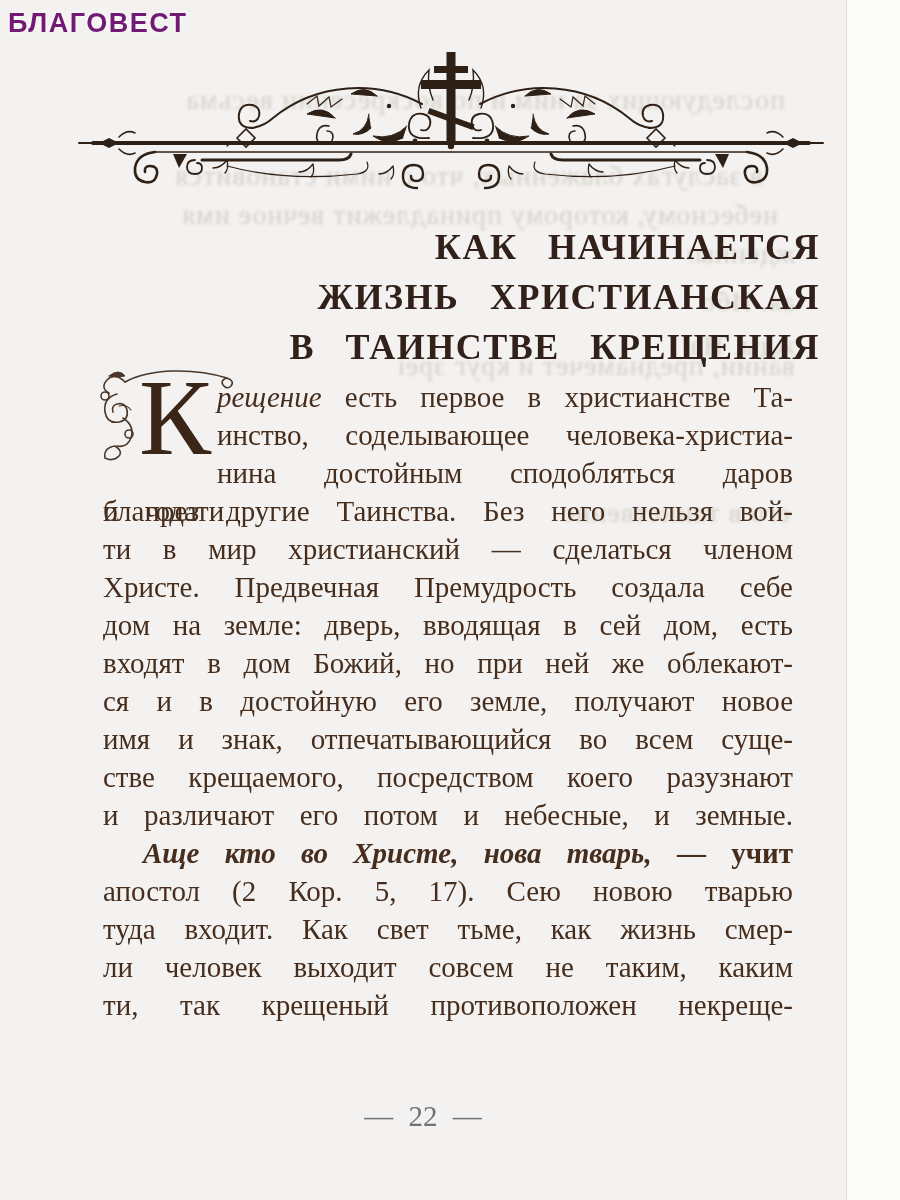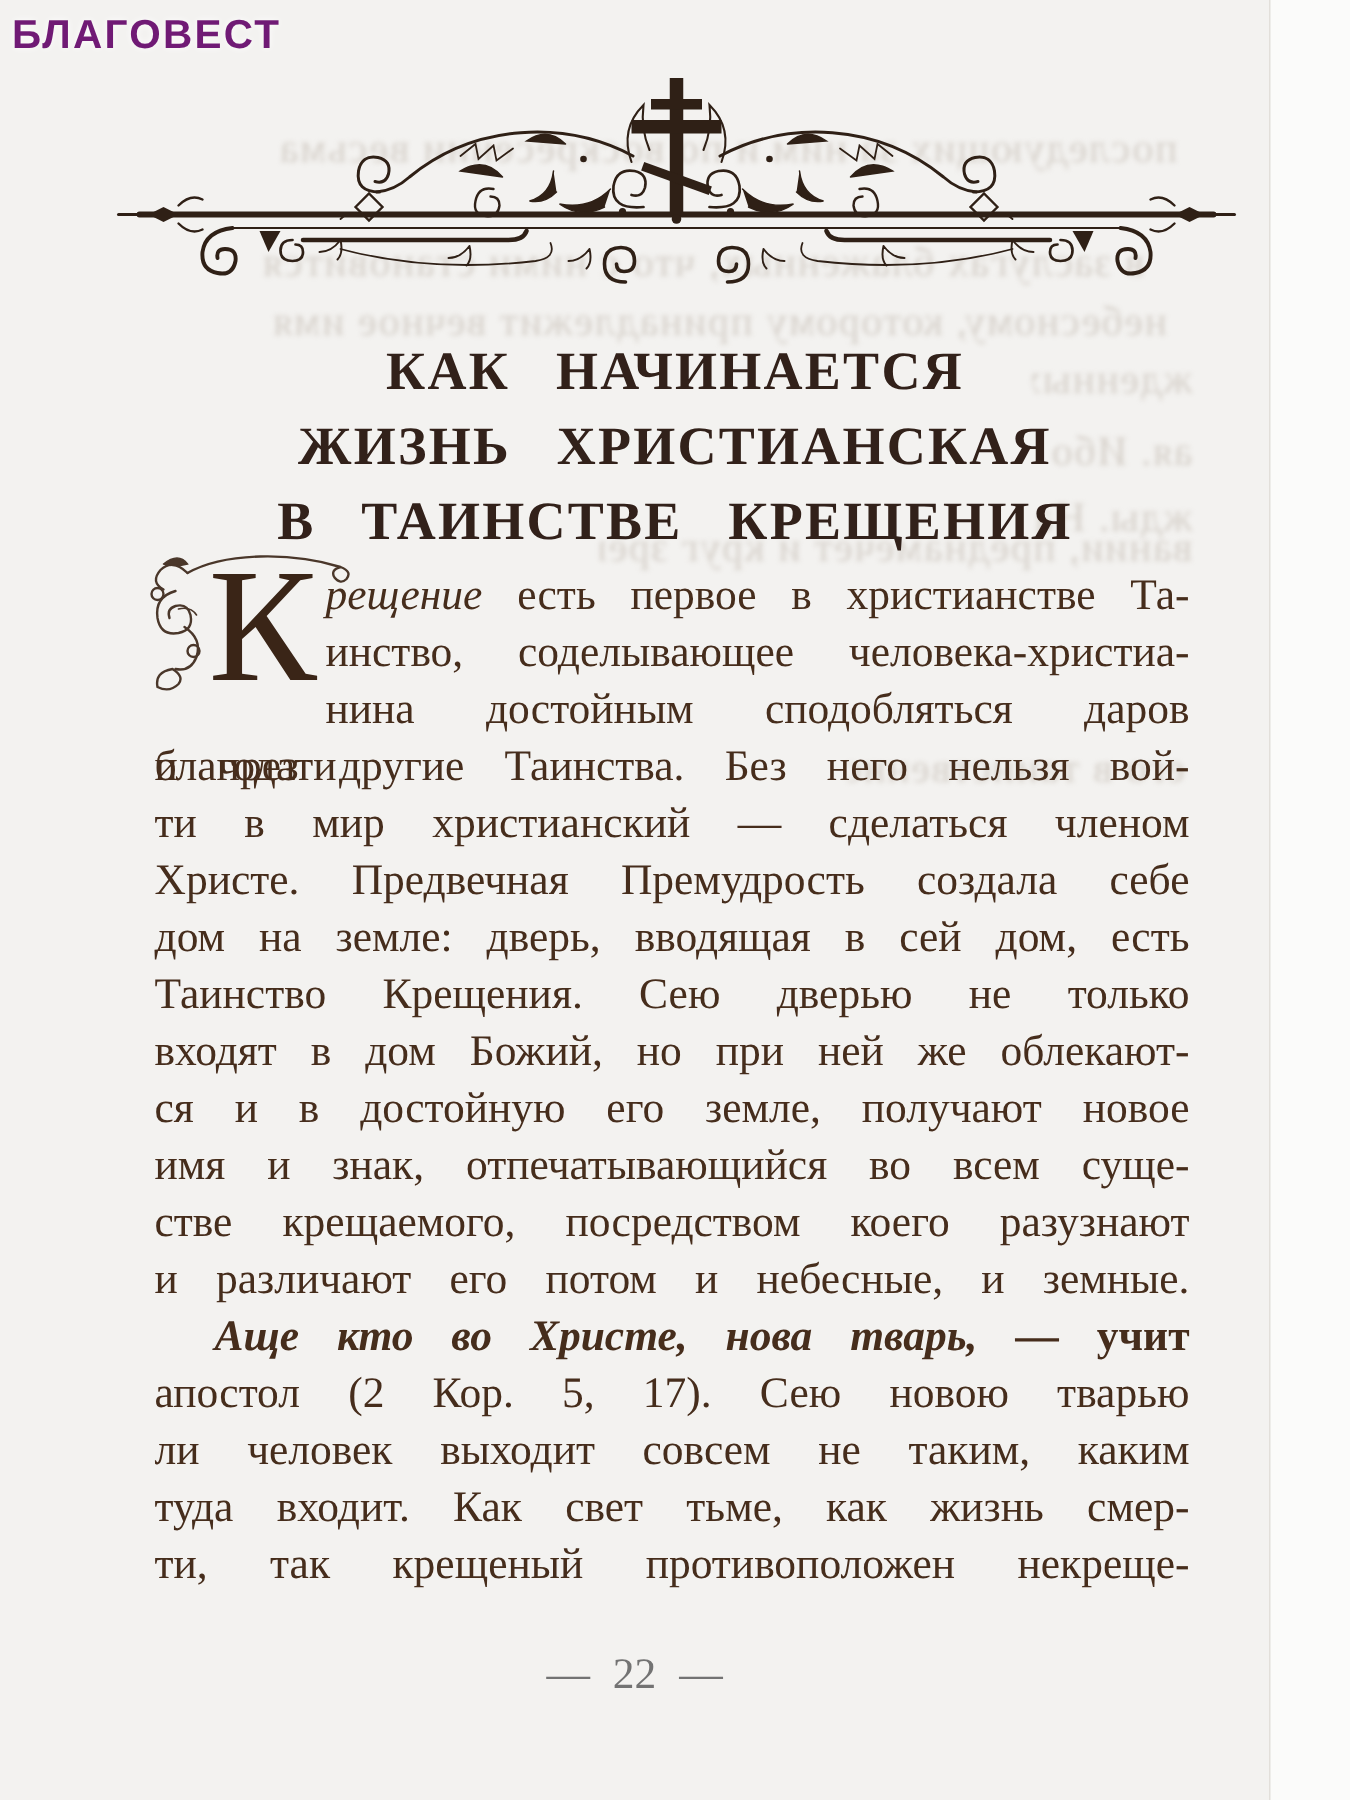--- a/index.html
+++ b/index.html
@@ -24,21 +24,21 @@
   .ghost{
     position:absolute;height:34px;overflow:hidden;white-space:nowrap;
     transform:scaleX(-1);filter:blur(1.7px);opacity:.5;
     color:#b9afa4;font-size:28px;letter-spacing:1px;
   }
   
   .ornament{position:absolute;top:42px;left:77px;width:748px;height:152px;}
   
   .title{
     position:absolute;top:222px;left:80px;width:740px;
-    text-align:center;color:#32211a;
+    text-align:right;color:#32211a;
     font-weight:bold;font-size:36px;line-height:50px;
     letter-spacing:1.5px;word-spacing:20px;
   }
   
   .body-text{
     position:absolute;top:378px;left:103px;width:690px;
     color:#462d1c;font-size:29px;
   }
   .line{
     line-height:38px;height:38px;overflow:visible;
@@ -161,29 +161,28 @@
       </svg>
       <span class="dropcap">К</span>
     </div>
   <div class="line"><em>рещение</em><span> есть первое в христианстве Та-</span></div>
       <div class="line"><span>инство, соделывающее человека-христиа-</span></div>
       <div class="line"><span>нина достойным сподобляться даров благодати</span></div>
       <div class="line"><span>и чрез другие Таинства. Без него нельзя вой-</span></div>
       <div class="line"><span>ти в мир христианский — сделаться членом</span></div>
       <div class="line"><span>Христе. Предвечная Премудрость создала себе</span></div>
       <div class="line"><span>дом на земле: дверь, вводящая в сей дом, есть</span></div>
-      <div class="line"><span>Таинство Крещения. Сею дверью не только</span></div>
       <div class="line"><span>входят в дом Божий, но при ней же облекают-</span></div>
       <div class="line"><span>ся и в достойную его земле, получают новое</span></div>
       <div class="line"><span>имя и знак, отпечатывающийся во всем суще-</span></div>
       <div class="line"><span>стве крещаемого, посредством коего разузнают</span></div>
       <div class="line"><span>и различают его потом и небесные, и земные.</span></div>
     </div>
   <div id="para2">
       <div class="line"><em>Аще кто во Христе, нова тварь,</em><span> — учит</span></div>
       <div class="line"><span>апостол (2 Кор. 5, 17). Сею новою тварью</span></div>
+      <div class="line"><span>туда входит. Как свет тьме, как жизнь смер-</span></div>
       <div class="line"><span>ли человек выходит совсем не таким, каким</span></div>
-      <div class="line"><span>туда входит. Как свет тьме, как жизнь смер-</span></div>
       <div class="line"><span>ти, так крещеный противоположен некреще-</span></div>
     </div>
 </div>
 
 <div class="page-number">— 22 —</div>
 
 </body></html>

